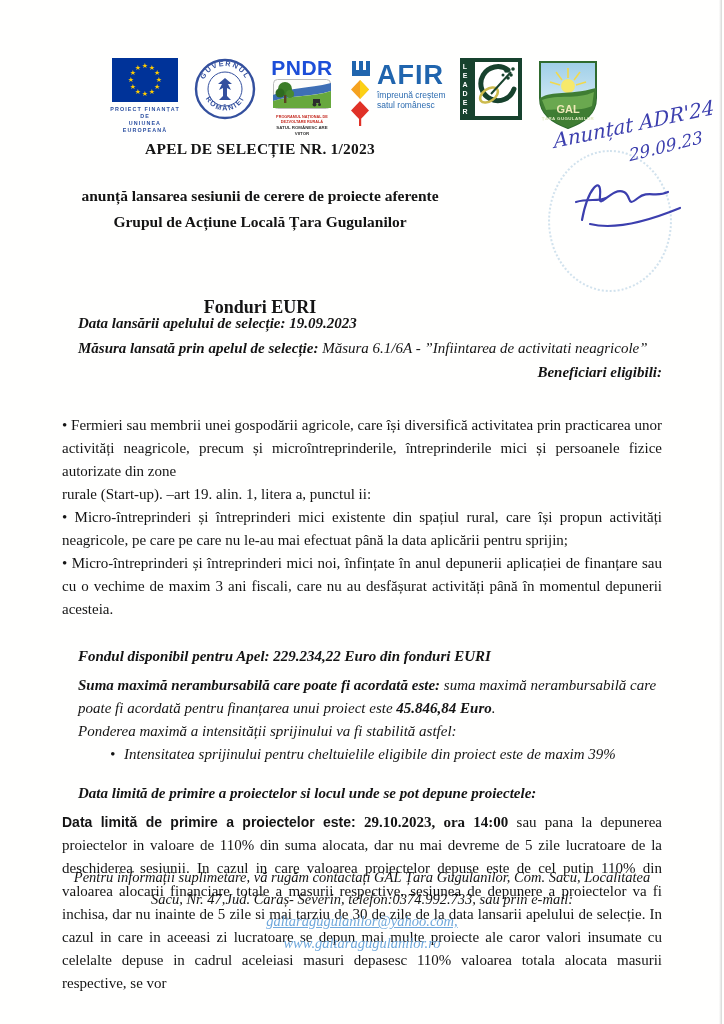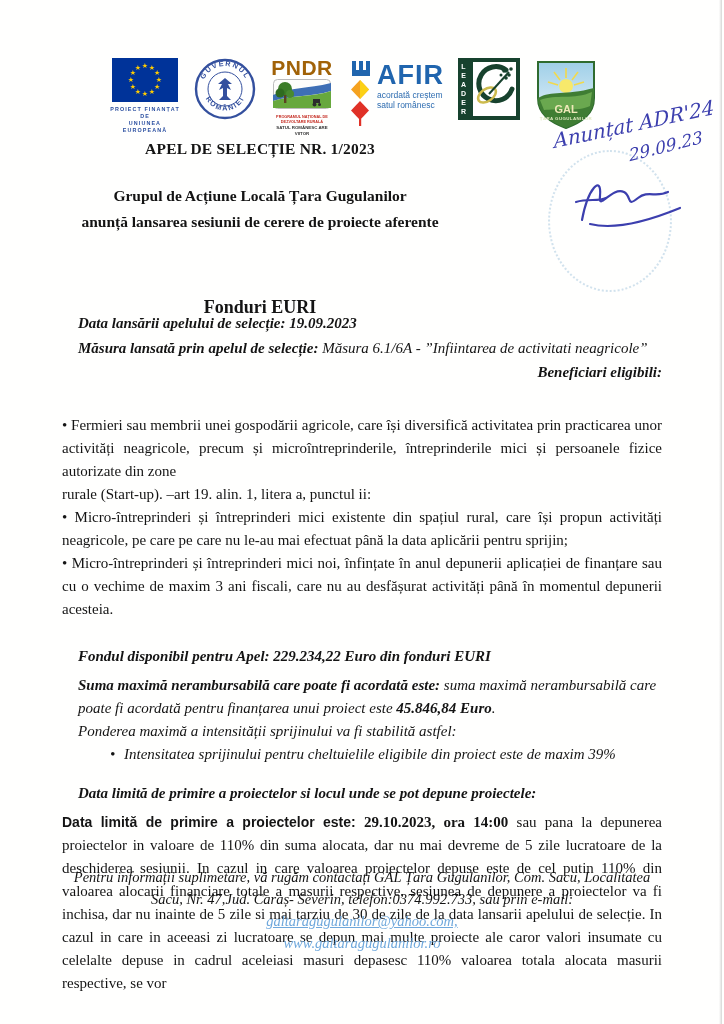--- a/index.html
+++ b/index.html
@@ -14,21 +14,21 @@
   .logo{position:relative;}
   
   .eu-flag{width:70px;}
   .eu-rect{position:relative;width:66px;height:44px;background:#039;margin:0 auto;}
   .eu-star{position:absolute;color:#ffcc00;font-size:7px;line-height:7px;transform:translate(-50%,-50%);font-family:"DejaVu Sans",sans-serif;}
   .eu-caption{margin-top:4px;font-family:"Liberation Sans",sans-serif;font-size:5.4px;letter-spacing:1.1px;color:#2b4fa0;text-align:center;line-height:7px;font-weight:bold;}
   
   .gov-seal svg{display:block;}
   
   .pndr{width:64px;text-align:center;}
-  .pndr-acronym{font-family:"Liberation Sans",sans-serif;font-weight:bold;font-size:21px;line-height:20px;color:#a16207;letter-spacing:0.5px;}
+  .pndr-acronym{font-family:"Liberation Sans",sans-serif;font-weight:bold;font-size:21px;line-height:20px;color:#1d4ed8;letter-spacing:0.5px;}
   .pndr-caption1{font-family:"Liberation Sans",sans-serif;font-size:3.8px;color:#c42a20;line-height:5px;margin-top:2px;font-weight:bold;}
   .pndr-caption2{font-family:"Liberation Sans",sans-serif;font-size:4.4px;color:#333;line-height:6px;font-weight:bold;}
   
   .afir{display:flex;align-items:flex-start;gap:5px;margin-top:2px;justify-content:center;}
   .afir-texts{padding-top:2px;}
   .afir-acronym{font-family:"Liberation Sans",sans-serif;font-weight:bold;font-size:27px;line-height:26px;color:#2065ae;letter-spacing:1px;}
   .afir-tagline{font-family:"Liberation Sans",sans-serif;font-size:8.5px;line-height:10px;color:#2d6cb0;margin-top:2px;}
   
   .leader{width:62px;height:62px;background:#17422e;position:relative;}
   .leader-inner{position:absolute;left:15px;top:4px;right:4px;bottom:4px;background:#fff;}
@@ -134,21 +134,21 @@
       <svg width="24" height="66" viewBox="0 0 24 66">
         <path d="M4 1 h4 v9 h3 v-9 h4 v9 h3 v-9 h4 v15 h-18 z" fill="#2065ae"></path>
         <polygon points="12,20 21,29.5 12,39 3,29.5" fill="#f5a21f"></polygon>
         <polygon points="12,20 21,29.5 12,39" fill="#fcd116"></polygon>
         <polygon points="12,41 21,50.5 12,60 3,50.5" fill="#e03127"></polygon>
         <rect x="11" y="59" width="2.2" height="7" fill="#e03127"></rect>
       </svg>
       <div class="afir-texts">
         <div class="afir-acronym">AFIR</div>
         <div class="afir-tagline">
-          <div>acordată creștem</div>
+          <div>împreună creștem</div>
           <div>satul românesc</div>
         </div>
       </div>
     </div>
 
     <div class="logo leader">
       <div class="leader-inner"></div>
       <span class="leader-word">LEADER</span>
       <svg class="leader-art" width="43" height="54" viewBox="0 0 43 54">
         <path d="M 33 8 A 17 17 0 1 0 39 27" fill="none" stroke="#17422e" stroke-width="5" stroke-linecap="round"></path>
@@ -195,22 +195,22 @@
       <path d="M14 52 C20 20 34 6 32 28 C30 44 44 18 56 24 C64 28 58 40 70 30 C80 22 88 30 100 24"></path>
       <path d="M22 56 C46 62 78 54 112 40"></path>
       <path d="M8 34 C20 30 30 34 38 30"></path>
     </g>
   </svg>
 
   <div class="title-wrap">
     <div class="doc-title">APEL DE SELECȚIE NR. 1/2023</div>
   </div>
   <div class="subtitle">
+    <div>anunță lansarea sesiunii de cerere de proiecte aferente</div>
     <div>Grupul de Acțiune Locală Țara Gugulanilor</div>
-    <div>anunță lansarea sesiunii de cerere de proiecte aferente</div>
   </div>
   <div class="funds">Fonduri EURI</div>
 
   <div class="body-col">
 
     <div class="ind b">Data lansării apelului de selecție: 19.09.2023</div>
 
     <div class="ind" style="margin-top:2px;">
       <span class="b">Măsura lansată prin apelul de selecție:</span><span> Măsura 6.1/6A - ”Infiintarea de activitati neagricole”</span>
     </div>

